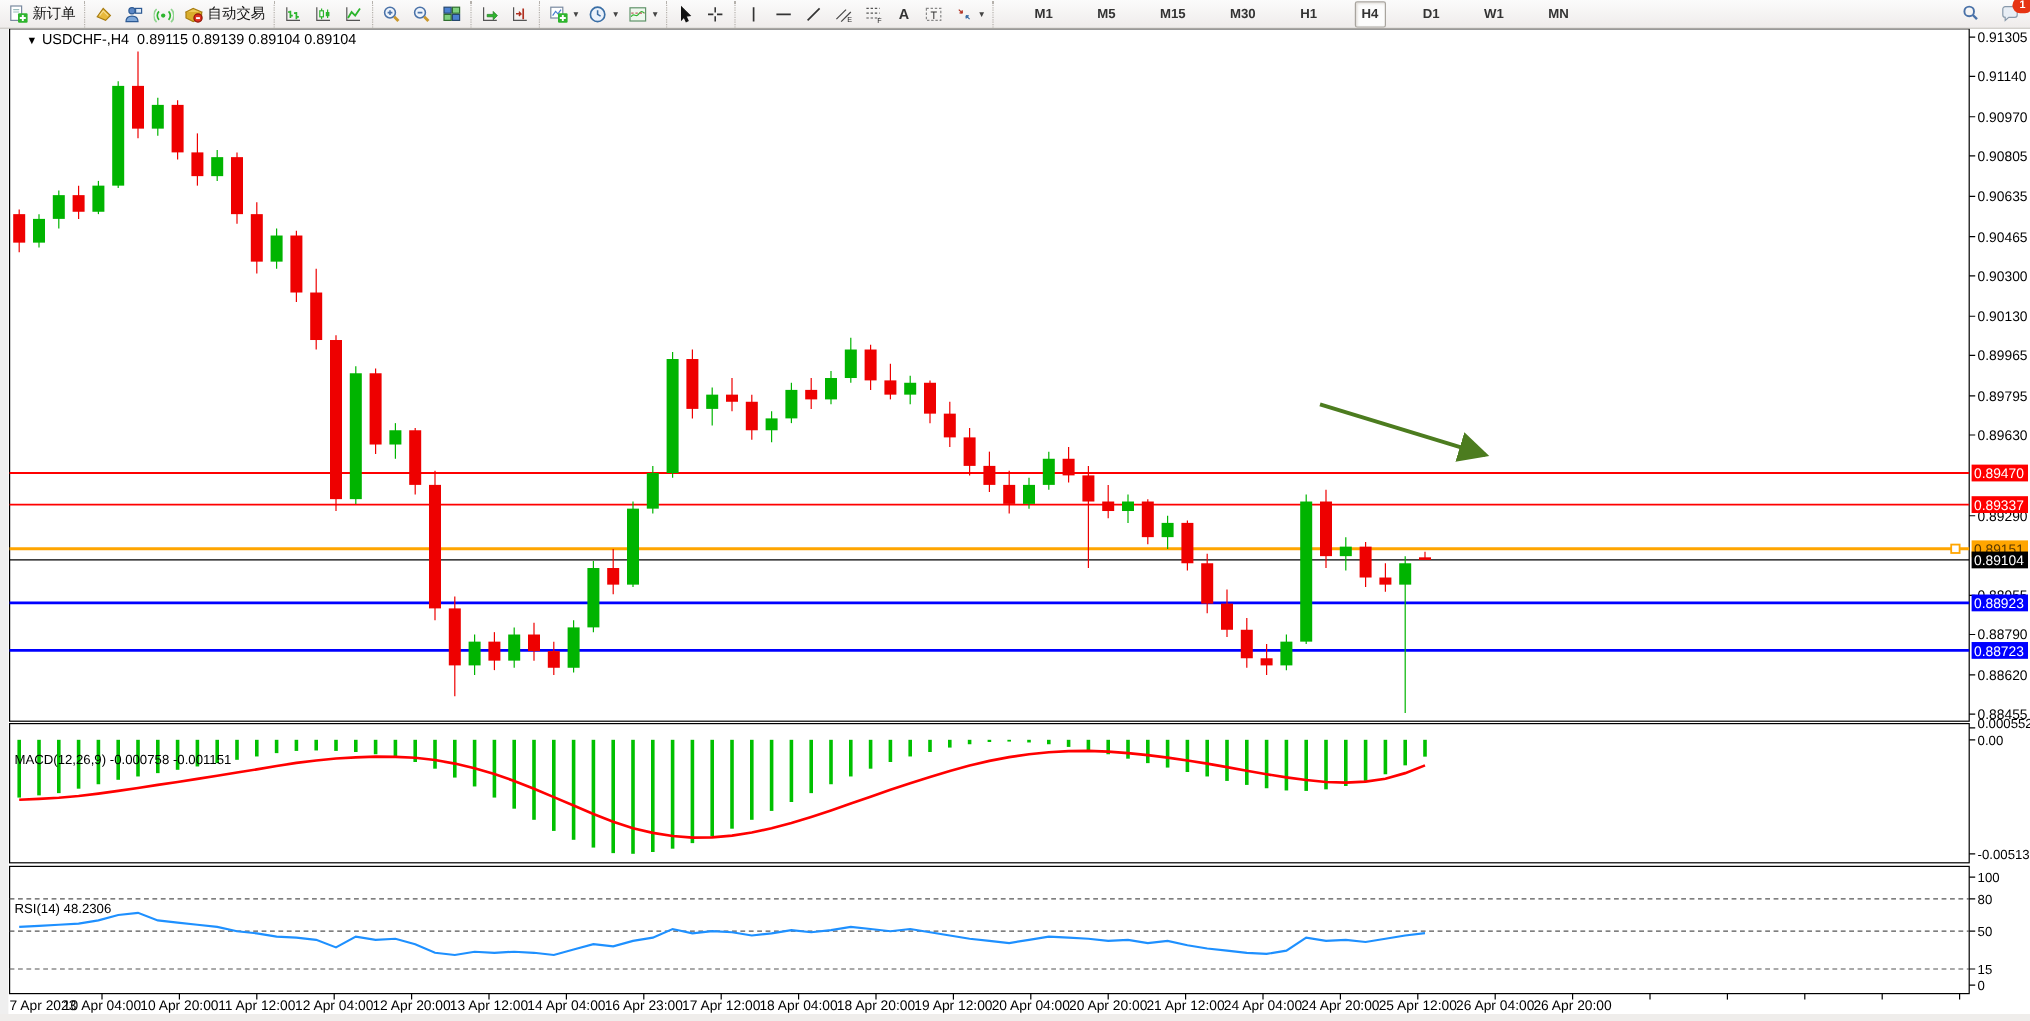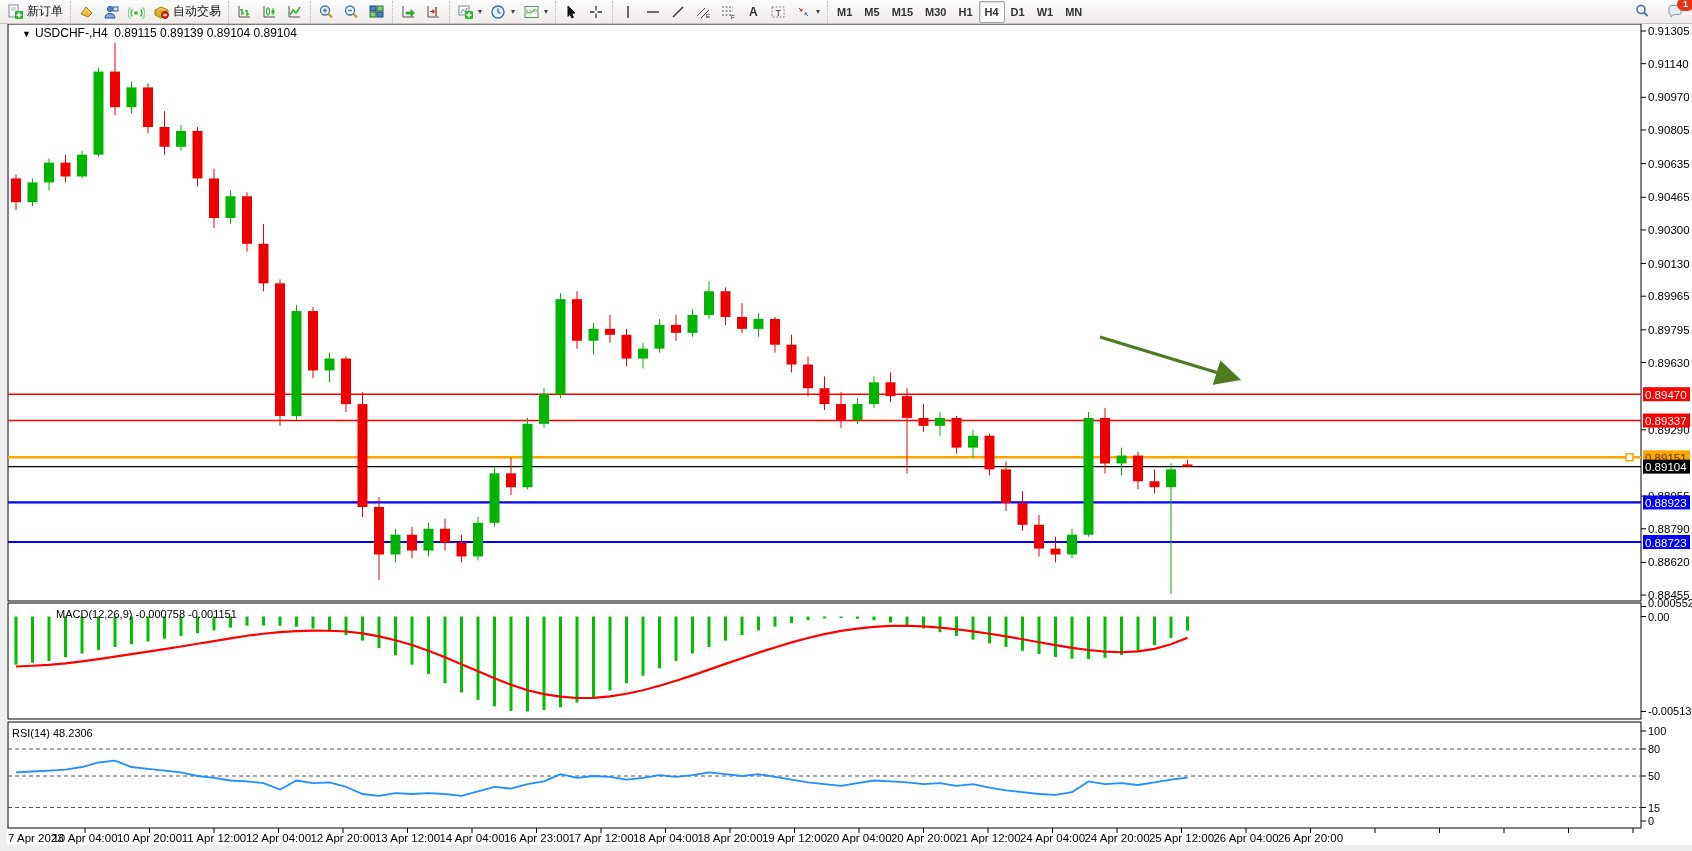--- a/index.html
+++ b/index.html
@@ -9,21 +9,21 @@
   .toolbar{position:absolute;left:0;top:0;width:1692px;height:23px;background:linear-gradient(#fbfbfb,#efeceb);
            border-bottom:1px solid #c9c5c0;display:flex;align-items:center;z-index:5;}
   .tb-group{display:flex;align-items:center;height:22px;padding:0 3px;border-left:1px dotted #b5b1ac;}
   .tb-group:first-child{border-left:none;}
   .tb-btn{display:flex;align-items:center;gap:3px;height:20px;padding:0 3px;border:1px solid transparent;
           border-radius:2px;cursor:default;justify-content:flex-end;}
   .tb-btn svg{display:block;}
   .tb-label{font-size:12px;color:#111;white-space:nowrap;}
   .tb-caret{font-size:8px;color:#444;margin-left:1px;}
   .tf-btn{font-size:11px;font-weight:bold;color:#333;padding:2px 5px;height:16px;line-height:16px;
-          border:1px solid transparent;border-radius:2px;}
+          border:1px solid transparent;border-radius:2px;margin-left:25px;}
   .tf-btn.active{background:#fcfcfc;border:1px solid #a8a49e;box-shadow:inset 1px 1px 2px #ddd9d4;text-align:right;}
   .tb-right{position:absolute;right:4px;top:0;height:22px;display:flex;align-items:center;gap:8px;}
   .chat-wrap{position:relative;}
   .chat-badge{position:absolute;right:-7px;top:-3px;min-width:13px;height:13px;border-radius:7px;background:#e63312;
               color:#fff;font-size:9px;font-weight:bold;text-align:center;line-height:13px;padding:0 2px;}
   
   .chart-title{position:absolute;left:22px;top:26px;font-size:12px;color:#000;z-index:4;}
   .chart-title .tri{font-size:9px;margin-right:4px;color:#000;}
   .ind-label{position:absolute;font-size:11px;color:#000;z-index:4;}
   svg.canvas{position:absolute;left:0;top:0;z-index:1;}
@@ -611,19 +611,19 @@
           </svg>
           <span class="chat-badge">1</span>
         </div>
       </div>
     </div>
 
   <div class="chart-title">
     <span class="tri">▼</span><span>USDCHF-,H4</span>&nbsp;&nbsp;<span>0.89115 0.89139 0.89104 0.89104</span>
   </div>
 
-  <div class="ind-label" style="left:12px;top:608px;margin-left:44px;">
+  <div class="ind-label" style="left:12px;top:628px;">
     <span>MACD(12,26,9)</span> <span>-0.000758 -0.001151</span>
   </div>
-  <div class="ind-label" style="left:12px;top:727px;">
+  <div class="ind-label" style="left:12px;top:752px;">
     <span>RSI(14)</span> <span>48.2306</span>
   </div>
 </div>
 
 </body></html>

